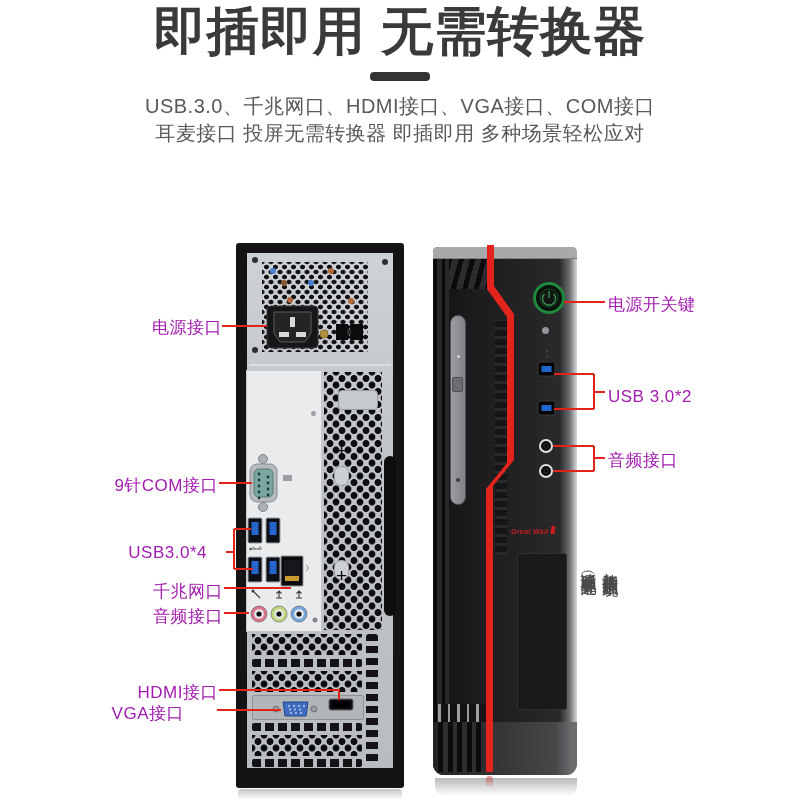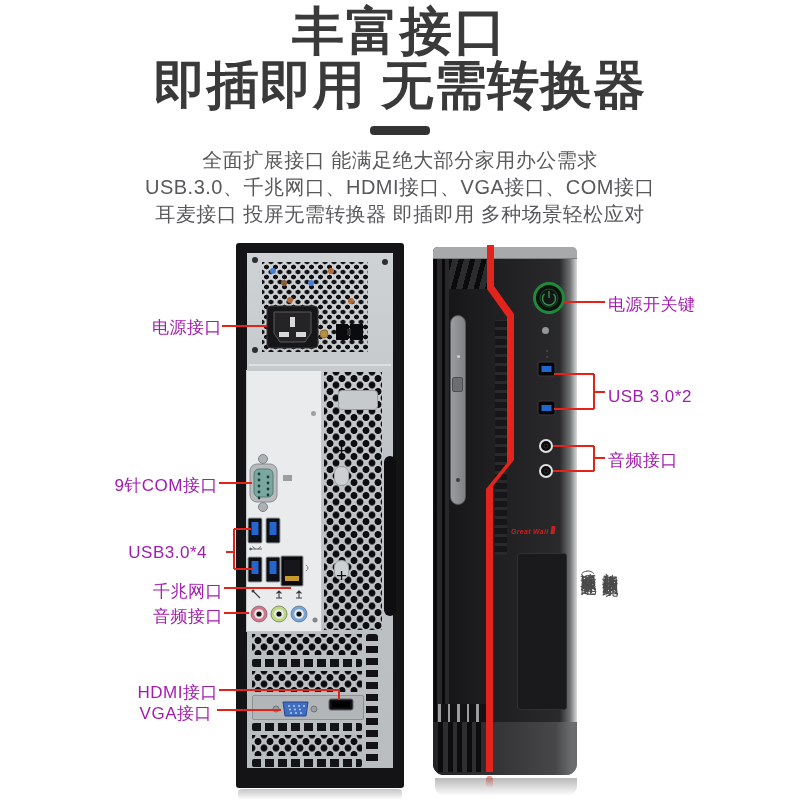--- a/index.html
+++ b/index.html
@@ -83,24 +83,22 @@
   .side-note p{margin:0;}
 
   svg.detail{position:absolute;left:0;top:0;}
 </style>
 </head>
 <body>
 
 <div class="canvas">
 
   <div class="hdr">
-    <div class="title">丰富接口</div>
     <div class="subtitle">即插即用 无需转换器</div>
     <div class="divider"></div>
-    <div class="desc">全面扩展接口 能满足绝大部分家用办公需求</div>
     <div class="desc">USB.3.0、千兆网口、HDMI接口、VGA接口、COM接口</div>
     <div class="desc">耳麦接口 投屏无需转换器 即插即用 多种场景轻松应对</div>
   </div>
 
   <div class="abs rear-frame"></div>
   <div class="abs rear-silver"></div>
 
   <div class="abs hc-small" style="left:262px;top:262px;width:106px;height:90px;"></div>
   <div class="abs groove"></div>
 
@@ -308,21 +306,21 @@
       <path d="M553 446 H594 M553 471 H594 M594 446 V471 M594 458 H605"></path>
     </g>
   </svg>
 
   <div class="lbl r" style="right:578px;top:316px;">电源接口</div>
   <div class="lbl r" style="right:582px;top:474px;text-align:right;">9针COM接口</div>
   <div class="lbl r" style="right:593px;top:543px;">USB3.0*4</div>
   <div class="lbl r" style="right:577px;top:580px;">千兆网口</div>
   <div class="lbl r" style="right:577px;top:605px;">音频接口</div>
   <div class="lbl r" style="right:582px;top:681px;">HDMI接口</div>
-  <div class="lbl r" style="right:588px;top:702px;">VGA接口</div>
+  <div class="lbl r" style="right:616px;top:702px;">VGA接口</div>
   <div class="lbl" style="left:608px;top:293px;">电源开关键</div>
   <div class="lbl" style="left:608px;top:387px;">USB 3.0*2</div>
   <div class="lbl" style="left:608px;top:449px;">音频接口</div>
 
   <div class="abs side-note">
     <p>加装指静脉识别系统</p>
     <p>请联系客服（选配）</p>
   </div>
 
 </div>

